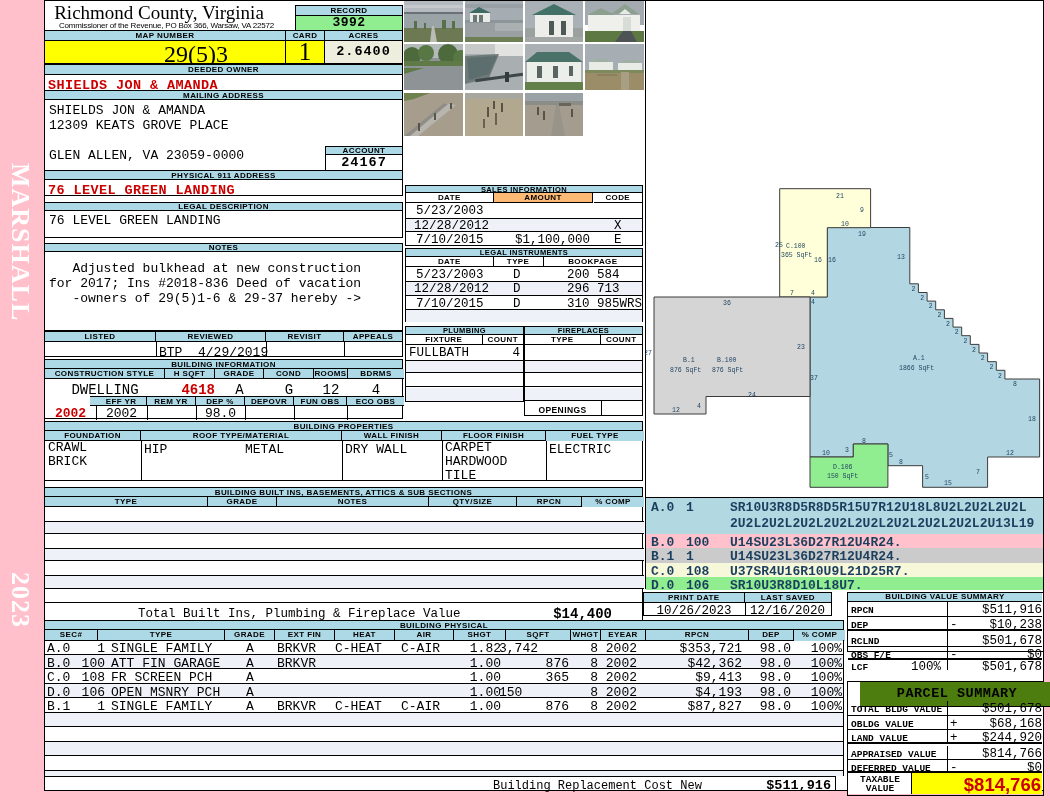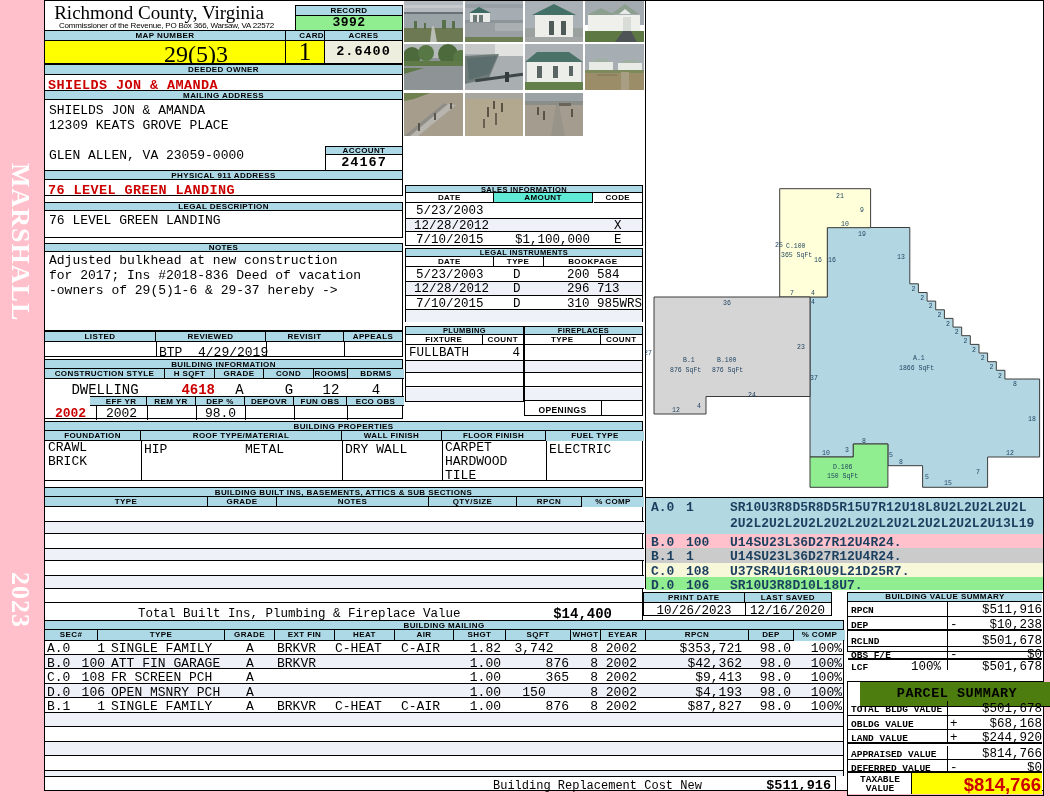--- a/index.html
+++ b/index.html
@@ -26,21 +26,21 @@
 <div class="t" style="left:44px;top:1.5px;width:230px;font:19px 'Liberation Serif',serif;text-align:center;">Richmond County, Virginia</div>
 
 <div class="t" style="left:44px;top:21px;width:245px;font:8px 'Liberation Sans',sans-serif;text-align:center;letter-spacing:-0.2px;">Commissioner of the Revenue, PO Box 366, Warsaw, VA 22572</div>
 
 <div class="hdr" style="left:295px;top:5px;width:108px;height:11px;line-height:10px;">RECORD</div>
 
 <div class="cell" style="left:295px;top:15px;width:108px;height:16px;background:#90ee90;font:bold 13px 'Liberation Mono';text-align:center;line-height:14px;letter-spacing:0.5px;">3992</div>
 
 <div class="hdr" style="left:44px;top:30px;width:242px;height:11px;line-height:10px;">MAP NUMBER</div>
 
-<div class="hdr" style="left:285px;top:30px;width:40px;height:11px;line-height:10px;text-align:right;">CARD</div>
+<div class="hdr" style="left:285px;top:30px;width:40px;height:11px;line-height:10px;">CARD</div>
 
 <div class="hdr" style="left:324px;top:30px;width:79px;height:11px;line-height:10px;">ACRES</div>
 
 <div class="cell" style="left:44px;top:40px;width:242px;height:24px;background:#ffff00;">
     <div class="t" style="left:91px;top:0px;width:120px;font:24px 'Liberation Serif',serif;text-align:center;">29(5)3</div>
   </div>
 
 <div class="cell" style="left:285px;top:40px;width:40px;height:24px;background:#ffff00;font:25px 'Liberation Serif',serif;text-align:center;line-height:22px;">1</div>
 
 <div class="cell" style="left:324px;top:40px;width:79px;height:24px;background:#eeeede;font:bold 13.5px 'Liberation Mono';text-align:center;line-height:22px;letter-spacing:1px;">2.6400</div>
@@ -68,21 +68,21 @@
     <span class="t red" style="left:3px;top:3px;font:bold 13.5px 'Liberation Mono';letter-spacing:0.4px;">76 LEVEL GREEN LANDING</span>
   </div>
 
 <div class="hdr" style="left:44px;top:202px;width:359px;height:9px;line-height:8px;">LEGAL DESCRIPTION</div>
 <div class="cell" style="left:44px;top:210px;width:359px;height:28px;">
     <span class="t" style="left:4px;top:2px;font:13px 'Liberation Mono';">76 LEVEL GREEN LANDING</span>
   </div>
 
 <div class="hdr" style="left:44px;top:243px;width:359px;height:9px;line-height:8px;">NOTES</div>
 <div class="cell" style="left:44px;top:251px;width:359px;height:80px;">
-<span class="t" style="left:4px;top:2px;font:13px 'Liberation Mono';line-height:14.8px;">Adjusted bulkhead at new construction
+<span class="t" style="left:4px;top:10px;font:13px 'Liberation Mono';line-height:14.8px;text-align:right;">Adjusted bulkhead at new construction
 for 2017; Ins #2018-836 Deed of vacation
 -owners of 29(5)1-6 &amp; 29-37 hereby -&gt;</span>
 </div>
 
 <div class="hdr" style="left:44px;top:331px;width:112px;height:11px;line-height:10px;">LISTED</div>
 <div class="hdr" style="left:155px;top:331px;width:111px;height:11px;line-height:10px;">REVIEWED</div>
 <div class="hdr" style="left:265px;top:331px;width:79px;height:11px;line-height:10px;">REVISIT</div>
 <div class="hdr" style="left:343px;top:331px;width:60px;height:11px;line-height:10px;">APPEALS</div>
 <div class="cell" style="left:44px;top:341px;width:359px;height:16px;">
 <div class="vline" style="left:111px;top:0;height:16px;"></div>
@@ -154,21 +154,21 @@
 <div class="hdr" style="left:472px;top:0;width:65px;height:10px;line-height:9px;border:0;border-right:1px solid #000;border-bottom:1px solid #000;">RPCN</div>
 <div class="hdr" style="left:537px;top:0;width:62px;height:10px;line-height:9px;border:0;">% COMP</div>
 <div class="stripe" style="left:0;top:23.6px;width:599px;height:13.6px;border-top:1px solid #000;border-bottom:1px solid #000;"></div>
 <div class="stripe" style="left:0;top:50.8px;width:599px;height:13.6px;border-top:1px solid #000;border-bottom:1px solid #000;"></div>
 <div class="stripe" style="left:0;top:78px;width:599px;height:13.6px;border-top:1px solid #000;border-bottom:1px solid #000;"></div>
 <div class="hline" style="left:0;top:104.5px;width:599px;"></div>
 <span class="t" style="left:93px;top:110px;font:12.5px 'Liberation Mono';">Total Built Ins, Plumbing &amp; Fireplace Value</span>
 <span class="t" style="left:460px;top:109px;width:107px;text-align:right;font:bold 14px 'Liberation Mono';">$14,400</span>
 </div>
 
-<div class="hdr" style="left:44px;top:620px;width:800px;height:10px;line-height:9px;">BUILDING MAILING</div>
+<div class="hdr" style="left:44px;top:620px;width:800px;height:10px;line-height:9px;">BUILDING PHYSICAL</div>
 <div class="abs" style="left:44px;top:629px;width:800px;height:147px;border:1px solid #000;border-bottom:0;font:13px 'Liberation Mono';">
 <div class="hdr" style="left:0;top:0;width:53px;height:11px;line-height:10px;border:0;border-right:1px solid #000;border-bottom:1px solid #000;">SEC#</div>
 <div class="hdr" style="left:53px;top:0;width:127px;height:11px;line-height:10px;border:0;border-right:1px solid #000;border-bottom:1px solid #000;">TYPE</div>
 <div class="hdr" style="left:180px;top:0;width:50px;height:11px;line-height:10px;border:0;border-right:1px solid #000;border-bottom:1px solid #000;">GRADE</div>
 <div class="hdr" style="left:230px;top:0;width:60px;height:11px;line-height:10px;border:0;border-right:1px solid #000;border-bottom:1px solid #000;">EXT FIN</div>
 <div class="hdr" style="left:290px;top:0;width:60px;height:11px;line-height:10px;border:0;border-right:1px solid #000;border-bottom:1px solid #000;">HEAT</div>
 <div class="hdr" style="left:350px;top:0;width:59px;height:11px;line-height:10px;border:0;border-right:1px solid #000;border-bottom:1px solid #000;">AIR</div>
 <div class="hdr" style="left:409px;top:0;width:52px;height:11px;line-height:10px;border:0;border-right:1px solid #000;border-bottom:1px solid #000;">SHGT</div>
 <div class="hdr" style="left:461px;top:0;width:65px;height:11px;line-height:10px;border:0;border-right:1px solid #000;border-bottom:1px solid #000;">SQFT</div>
 <div class="hdr" style="left:526px;top:0;width:30px;height:11px;line-height:10px;border:0;border-right:1px solid #000;border-bottom:1px solid #000;">WHGT</div>
@@ -181,21 +181,21 @@
 <div class="abs" style="left:44px;top:640px;width:800px;height:136px;font:13px 'Liberation Mono';border-left:1px solid #000;border-right:1px solid #000;">
 <div class="abs" style="left:0;top:0;width:798px;height:14.5px;border-bottom:1px solid #000;">
 <span class="t" style="left:2px;top:2px;">A.0</span>
       <span class="t r" style="left:30px;top:2px;width:30px;text-align:right;">1</span>
       <span class="t" style="left:66px;top:2px;">SINGLE FAMILY</span>
       <span class="t" style="left:180px;top:2px;width:50px;text-align:center;">A</span>
       <span class="t" style="left:232px;top:2px;">BRKVR</span>
       <span class="t" style="left:290px;top:2px;">C-HEAT</span>
       <span class="t" style="left:356px;top:2px;">C-AIR</span>
       <span class="t" style="left:396px;top:2px;width:60px;text-align:right;">1.82</span>
-      <span class="t" style="left:454px;top:2px;width:70px;text-align:center;">3,742</span>
+      <span class="t" style="left:454px;top:2px;width:70px;text-align:left;">3,742</span>
       <span class="t" style="left:523px;top:2px;width:30px;text-align:right;">8</span>
       <span class="t" style="left:560px;top:2px;width:32px;text-align:right;">2002</span>
       <span class="t" style="left:607px;top:2px;width:90px;text-align:right;">$353,721</span>
       <span class="t" style="left:706px;top:2px;width:40px;text-align:right;">98.0</span>
       <span class="t" style="left:747px;top:2px;width:50px;text-align:right;">100%</span>
 </div>
 <div class="abs" style="left:0;top:14.5px;width:798px;height:14.5px;border-bottom:1px solid #000;background:#eef2f8;">
 <span class="t" style="left:2px;top:2px;">B.0</span>
       <span class="t r" style="left:30px;top:2px;width:30px;text-align:right;">100</span>
       <span class="t" style="left:66px;top:2px;">ATT FIN GARAGE</span>
@@ -221,21 +221,21 @@
       <span class="t" style="left:607px;top:2px;width:90px;text-align:right;">$9,413</span>
       <span class="t" style="left:706px;top:2px;width:40px;text-align:right;">98.0</span>
       <span class="t" style="left:747px;top:2px;width:50px;text-align:right;">100%</span>
 </div>
 <div class="abs" style="left:0;top:43.5px;width:798px;height:14.5px;border-bottom:1px solid #000;background:#eef2f8;">
 <span class="t" style="left:2px;top:2px;">D.0</span>
       <span class="t r" style="left:30px;top:2px;width:30px;text-align:right;">106</span>
       <span class="t" style="left:66px;top:2px;">OPEN MSNRY PCH</span>
       <span class="t" style="left:180px;top:2px;width:50px;text-align:center;">A</span>
       <span class="t" style="left:396px;top:2px;width:60px;text-align:right;">1.00</span>
-      <span class="t" style="left:454px;top:2px;width:70px;text-align:center;">150</span>
+      <span class="t" style="left:454px;top:2px;width:70px;text-align:left;">150</span>
       <span class="t" style="left:523px;top:2px;width:30px;text-align:right;">8</span>
       <span class="t" style="left:560px;top:2px;width:32px;text-align:right;">2002</span>
       <span class="t" style="left:607px;top:2px;width:90px;text-align:right;">$4,193</span>
       <span class="t" style="left:706px;top:2px;width:40px;text-align:right;">98.0</span>
       <span class="t" style="left:747px;top:2px;width:50px;text-align:right;">100%</span>
 </div>
 <div class="abs" style="left:0;top:58px;width:798px;height:14.5px;border-bottom:1px solid #000;">
 <span class="t" style="left:2px;top:2px;">B.1</span>
       <span class="t r" style="left:30px;top:2px;width:30px;text-align:right;">1</span>
       <span class="t" style="left:66px;top:2px;">SINGLE FAMILY</span>
@@ -385,21 +385,21 @@
       <rect x="34" y="10" width="12" height="3" fill="#6a6459"></rect>
       <rect x="12" y="14" width="2" height="8" fill="#5a5344"></rect>
       <rect x="18" y="18" width="2" height="9" fill="#5a5344"></rect>
       <rect x="46" y="16" width="2" height="8" fill="#5a5344"></rect>
     </svg>
 </div>
 
 <div class="abs" id="sales" style="left:405px;top:184.5px;width:238px;height:61.5px;border:1px solid #000;font:12.5px 'Liberation Mono';">
 <div class="hdr" style="left:0;top:0;width:236px;height:7.5px;border:0;border-bottom:1px solid #000;font-size:7.5px;line-height:7px;">SALES INFORMATION</div>
 <div class="hdr" style="left:0;top:7.5px;width:87.6px;height:10px;border:0;border-right:1px solid #000;border-bottom:1px solid #000;background:#fff;line-height:9px;">DATE</div>
-<div class="hdr" style="left:87.6px;top:7.5px;width:99.9px;height:10px;border:0;border-right:1px solid #000;border-bottom:1px solid #000;background:#5eead4;line-height:9px;">AMOUNT</div>
+<div class="hdr" style="left:87.6px;top:7.5px;width:99.9px;height:10px;border:0;border-right:1px solid #000;border-bottom:1px solid #000;background:#fdba74;line-height:9px;">AMOUNT</div>
 <div class="hdr" style="left:187.5px;top:7.5px;width:48.5px;height:10px;border:0;border-bottom:1px solid #000;background:#fff;line-height:9px;">CODE</div>
 <div class="abs" style="left:0;top:17.5px;width:236px;height:14.6px;">
       <span class="t" style="left:10px;top:2px;">5/23/2003</span>
     </div>
 <div class="abs" style="left:0;top:32.1px;width:236px;height:14.6px;background:#eef2f8;border-top:1px solid #000;border-bottom:1px solid #000;">
       <span class="t" style="left:8px;top:1px;">12/28/2012</span>
       <span class="t" style="left:208px;top:1px;">X</span>
     </div>
 <div class="abs" style="left:0;top:46.7px;width:236px;height:14.6px;">
       <span class="t" style="left:10px;top:2px;">7/10/2015</span>

